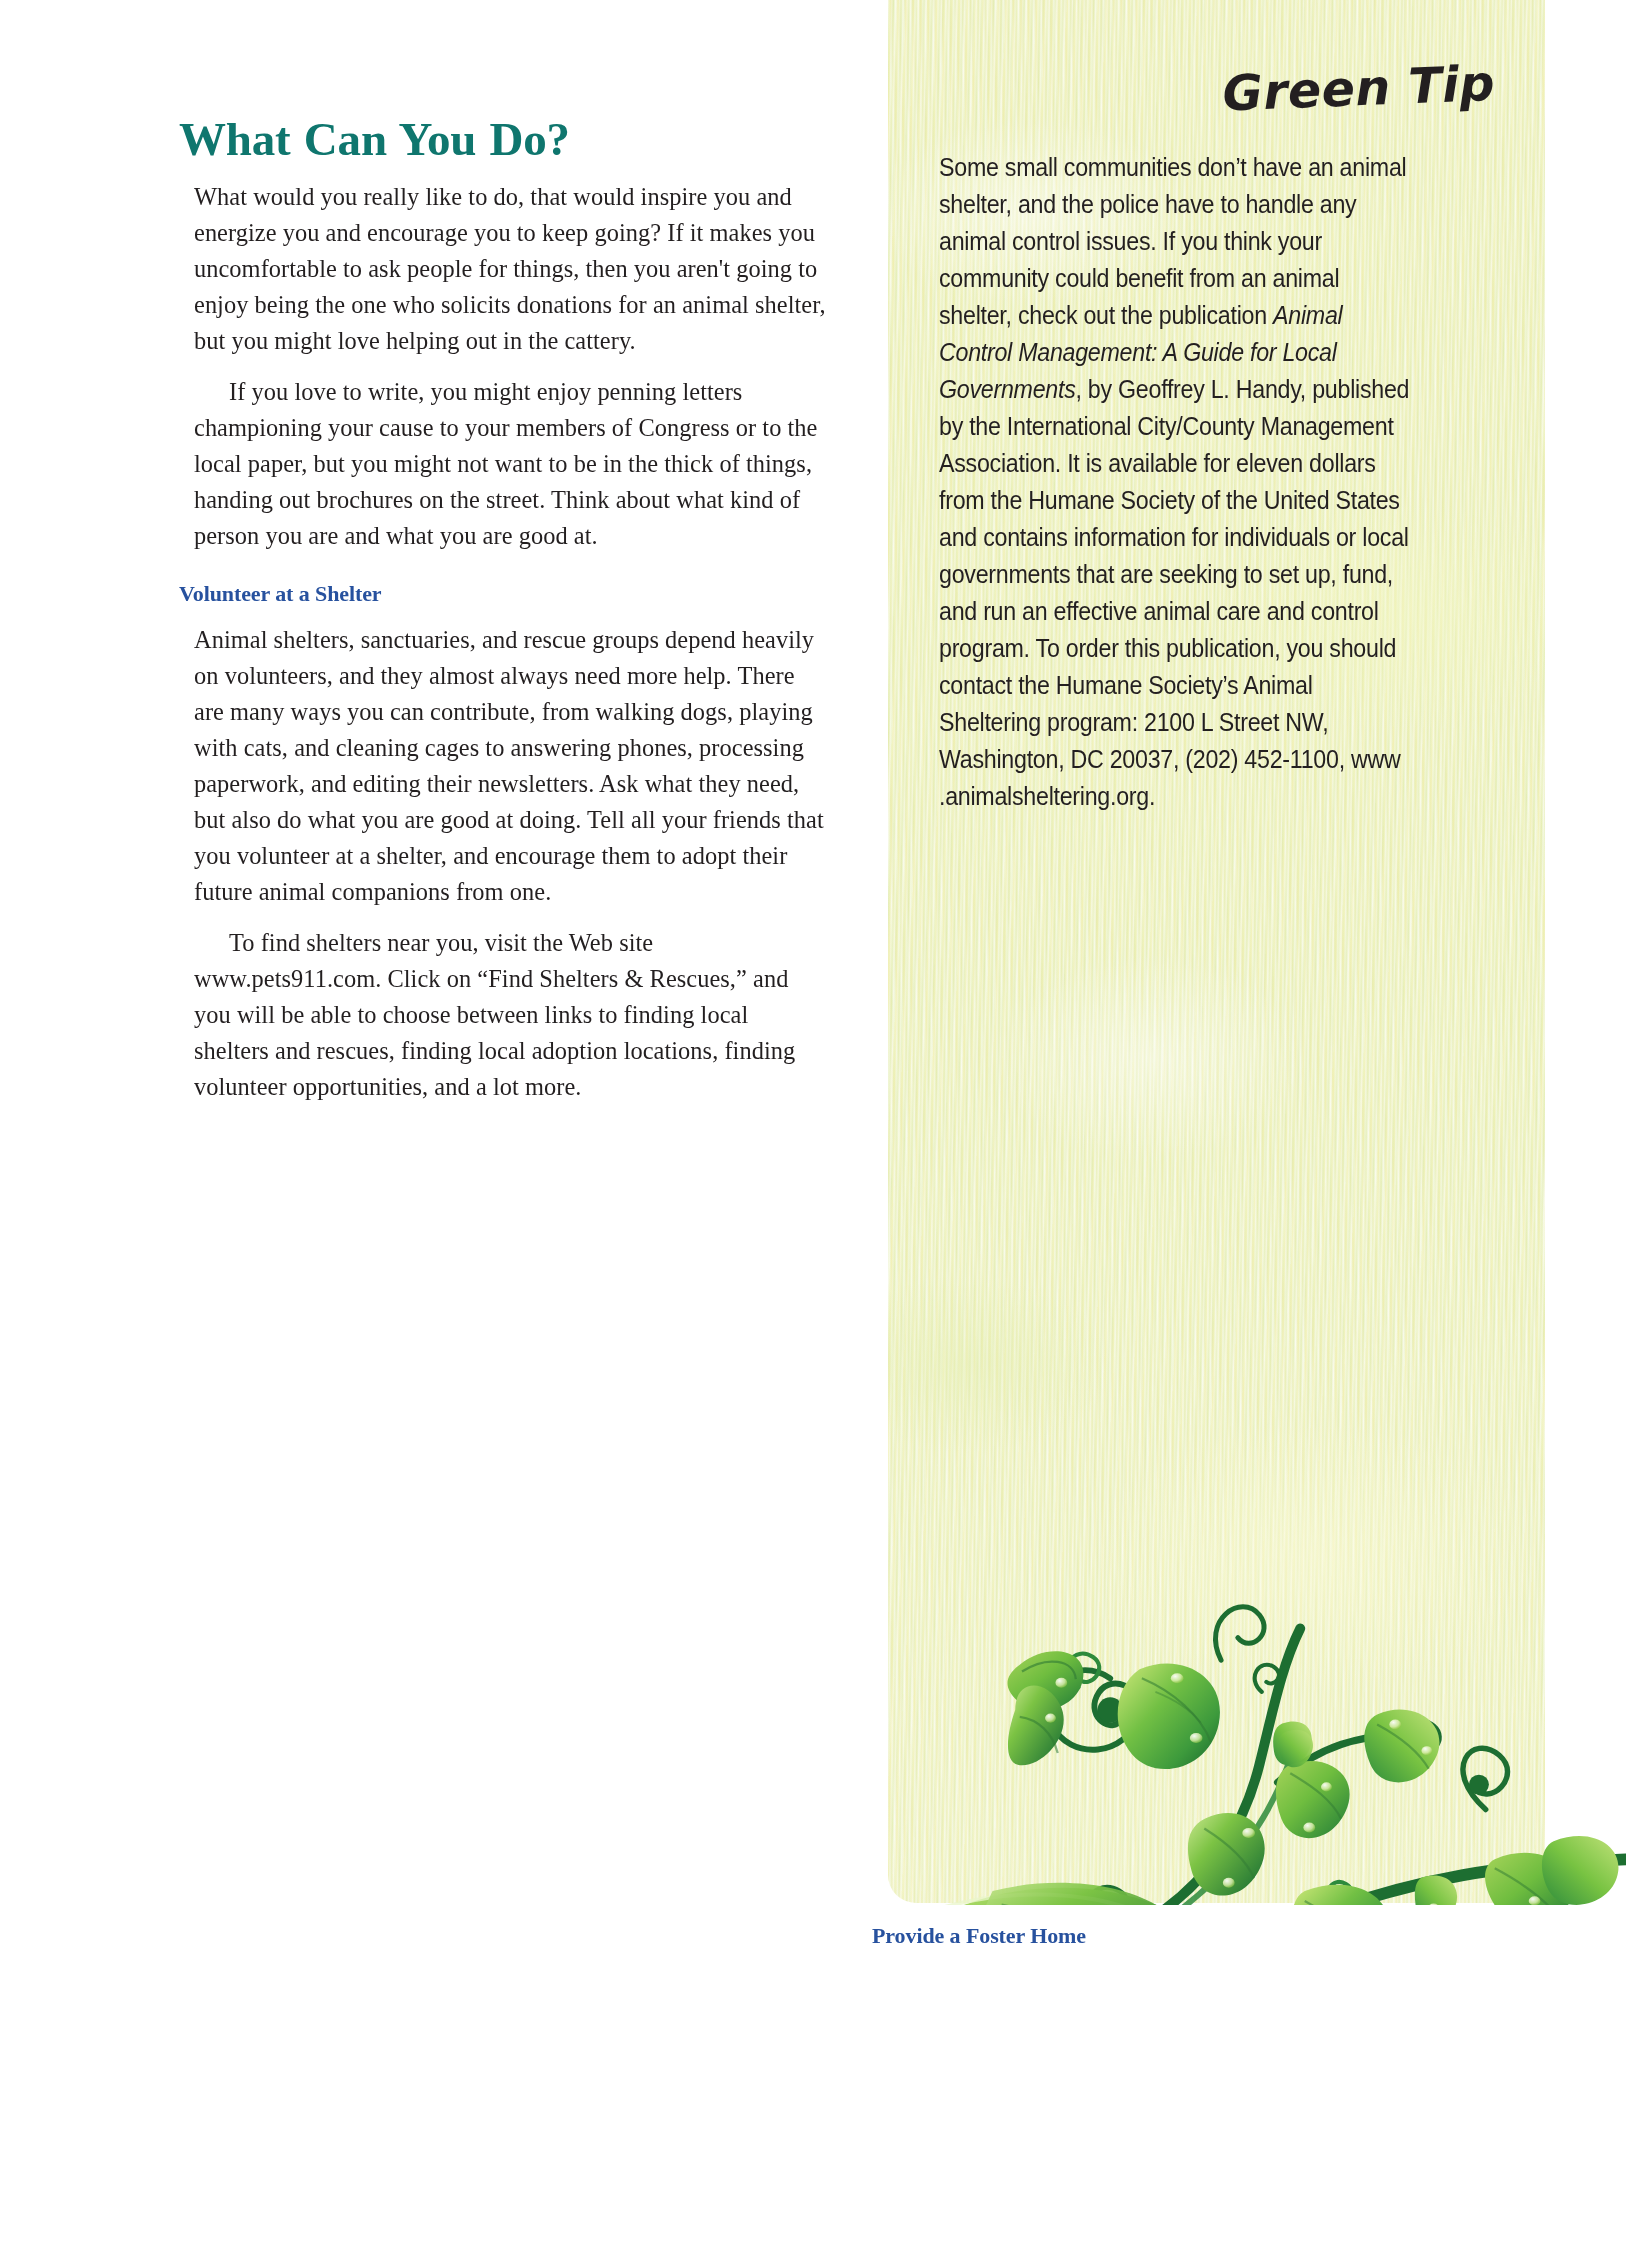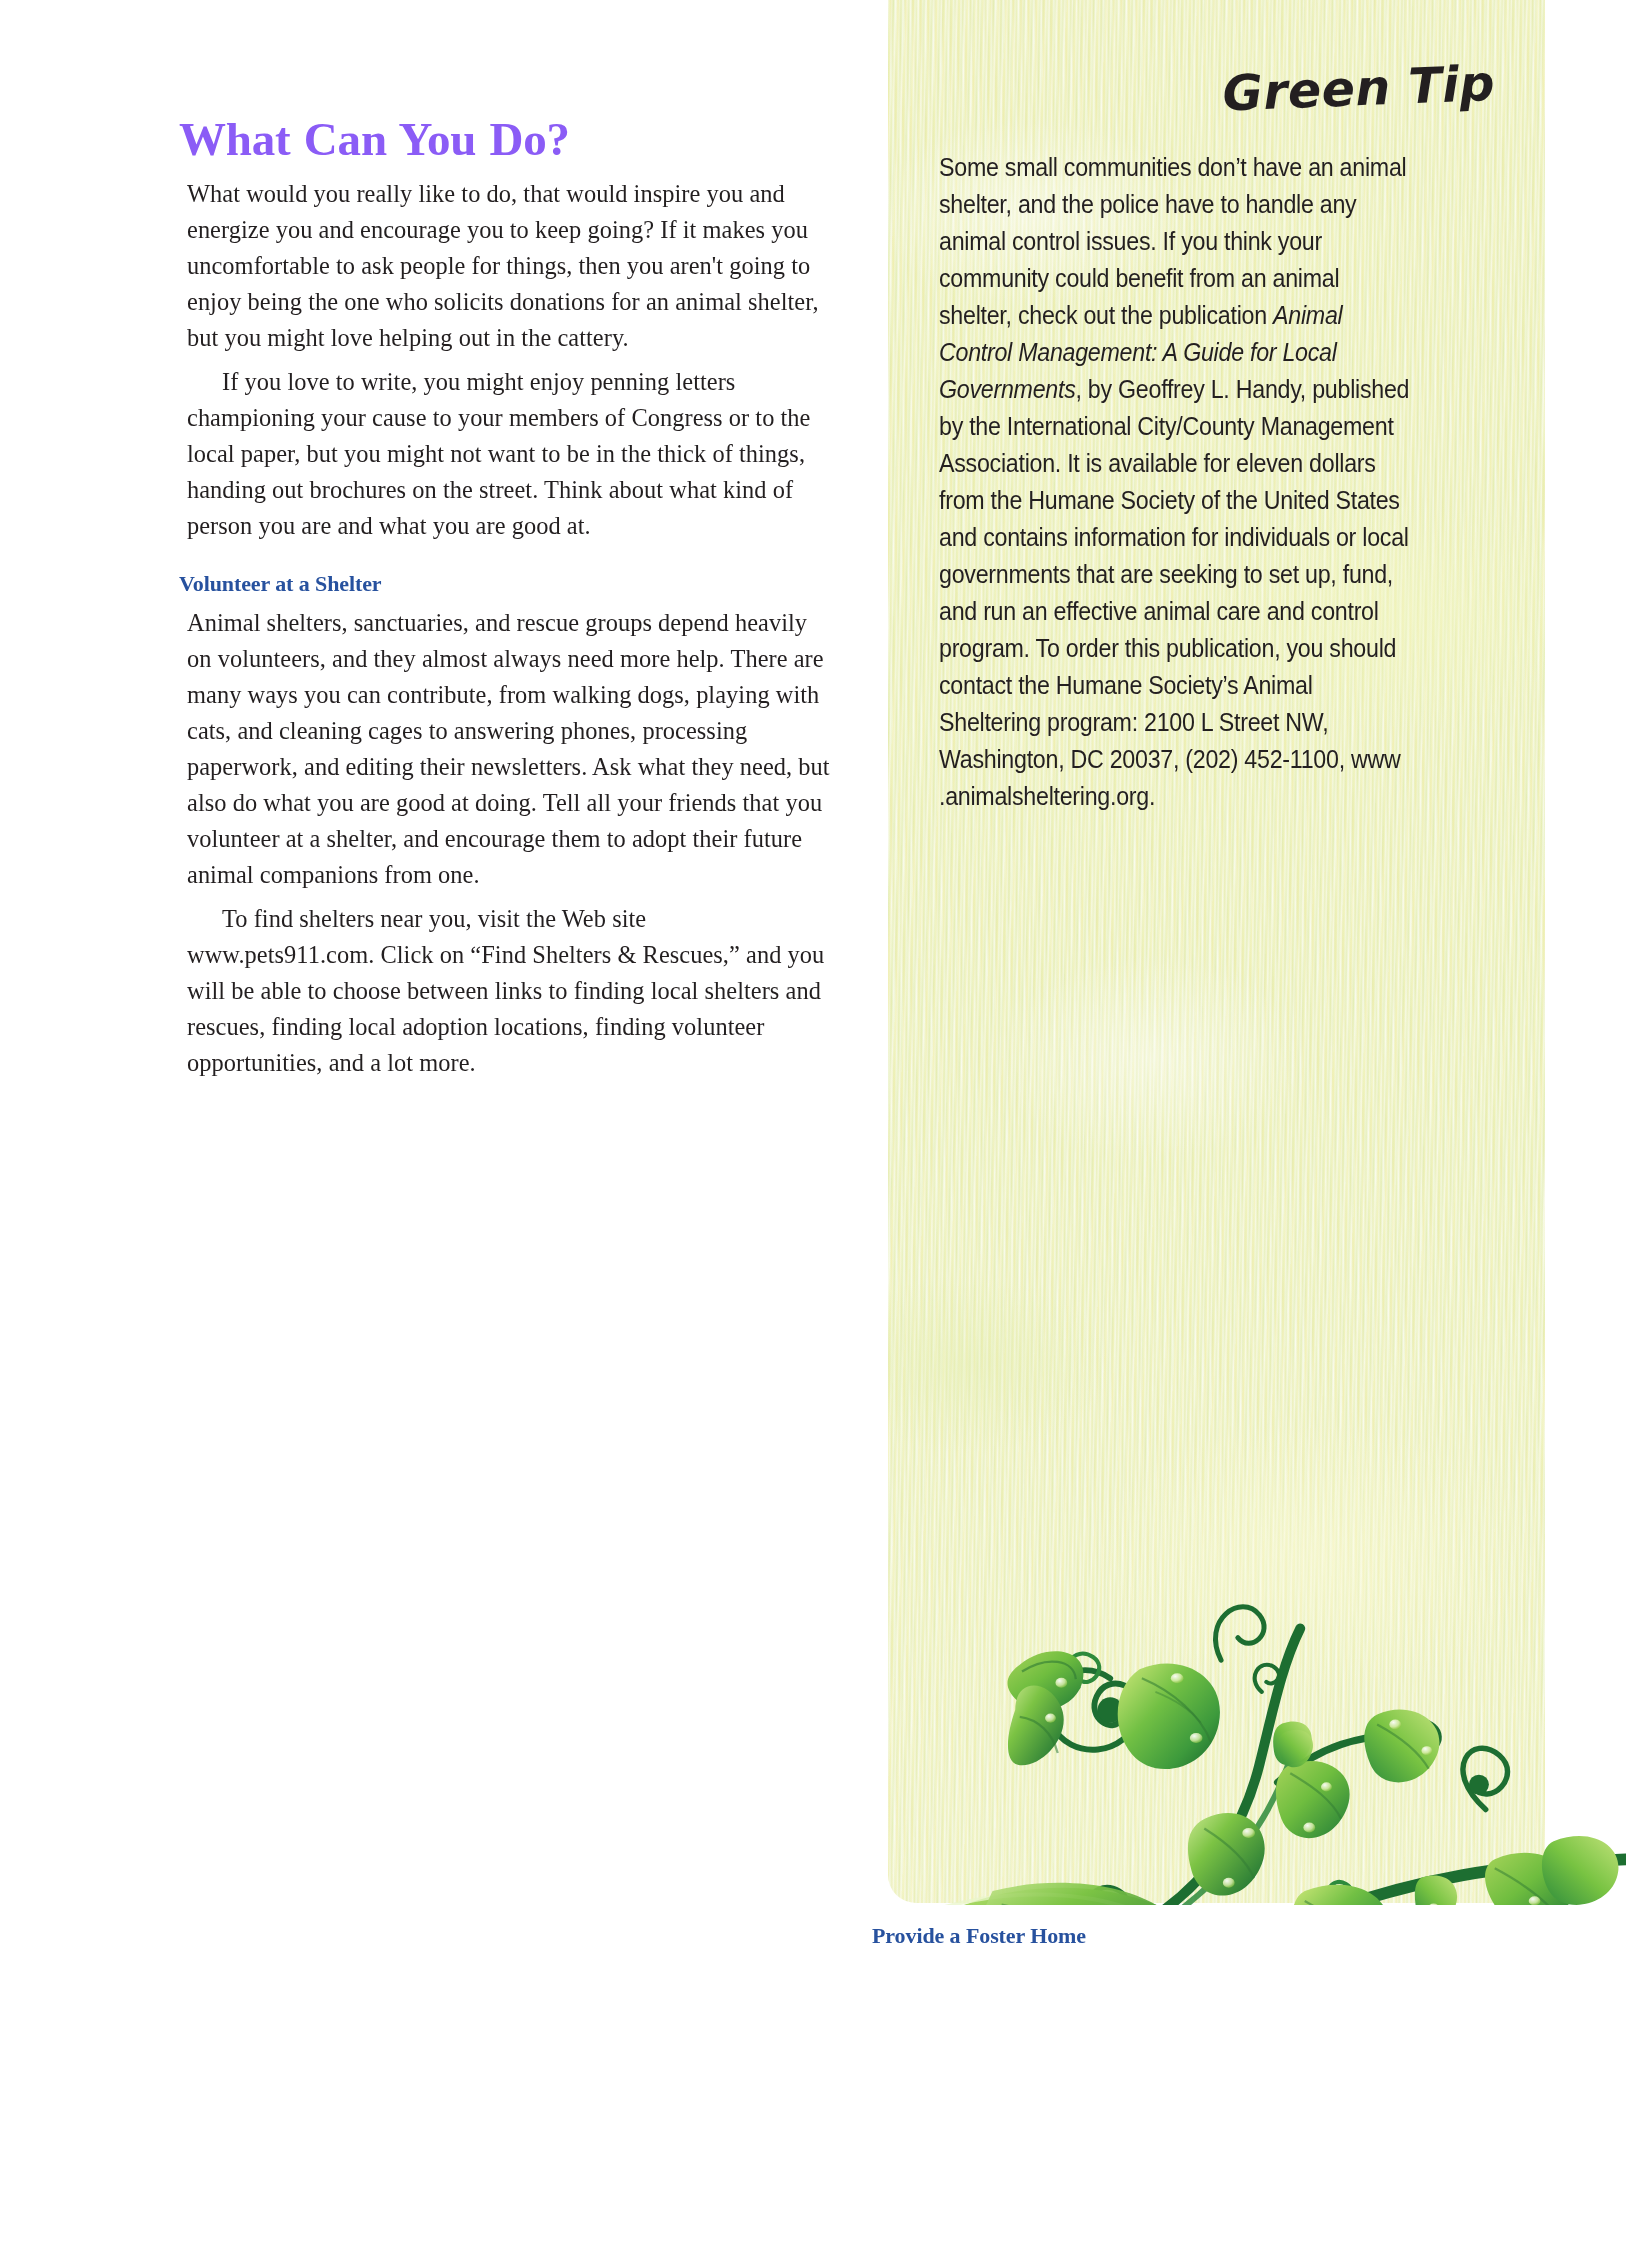--- a/index.html
+++ b/index.html
@@ -29,42 +29,42 @@
     left: 179px;
     top: 115px;
     width: 663px;
   }
 
   .main-heading {
     font-family: "Liberation Serif", serif;
     font-weight: bold;
     font-size: 47px;
     line-height: 1.05;
-    color: #8b5cf6;
+    color: #0f766e;
     letter-spacing: -0.2px;
     margin: 0 0 11.8px 0;
     word-spacing: 1.8px;
   }
 
   .sub-heading {
     font-family: "Liberation Serif", serif;
     font-weight: bold;
     font-size: 22px;
     line-height: 1.1;
     color: #27519e;
     margin: 28px 0 9px 0;
     letter-spacing: -0.1px;
   }
 
   .body-par {
     font-family: "Liberation Serif", serif;
     font-size: 24.4px;
     line-height: 36px;
     color: #231f20;
-    margin: 8px;
+    margin: 15px;
     text-align: left;
     letter-spacing: 0.05px;
   }
   .body-par + .body-par {
     text-indent: 35px;
   }
 
   
   #green-tip-box {
     position: absolute;

